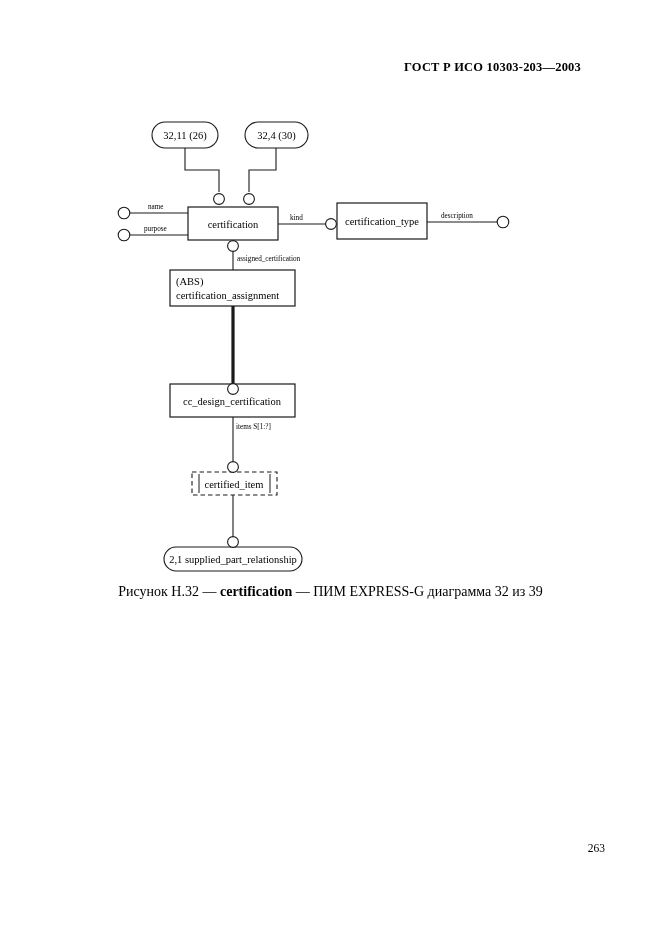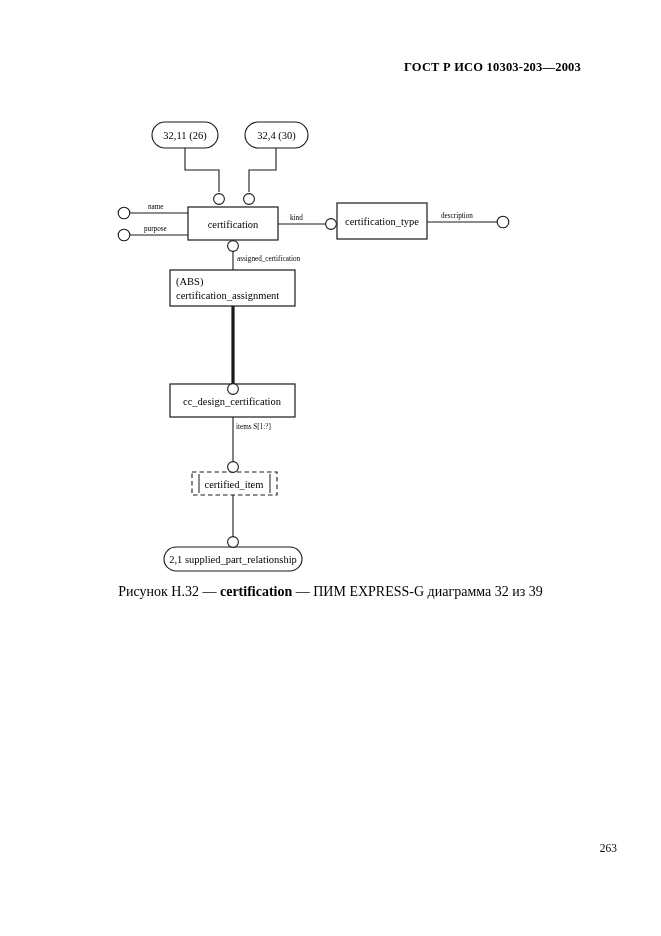--- a/index.html
+++ b/index.html
@@ -60,21 +60,21 @@
     text-align: center;
     font-family: "Liberation Serif", "DejaVu Serif", serif;
     font-size: 14px;
     white-space: nowrap;
   }
   #figure-caption b { font-weight: bold; }
   
   #page-number {
     position: absolute;
     top: 842px;
-    left: 16px;
+    left: 4px;
     width: 601px;
     text-align: right;
     font-family: "Liberation Serif", "DejaVu Serif", serif;
     font-size: 11.5px;
   }
 </style>
 </head>
 <body>
 
 <div class="page">

